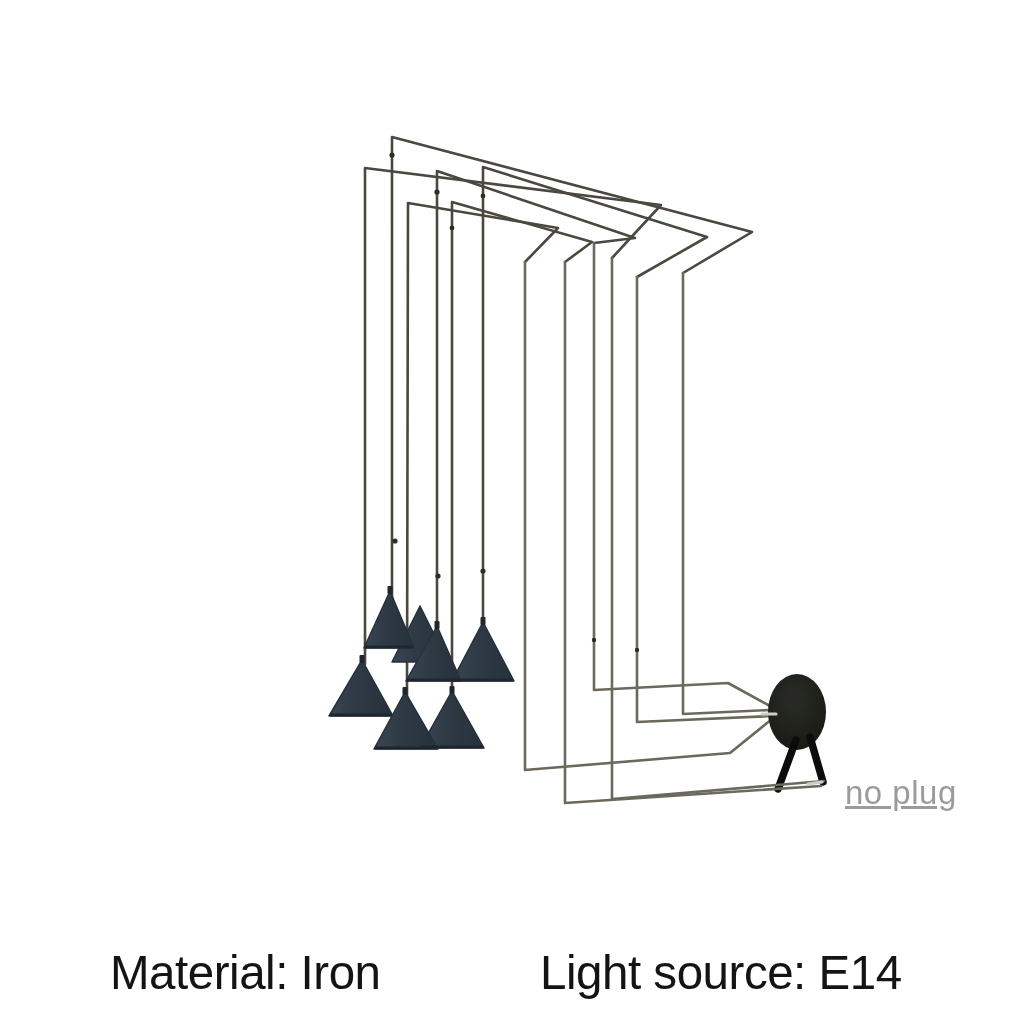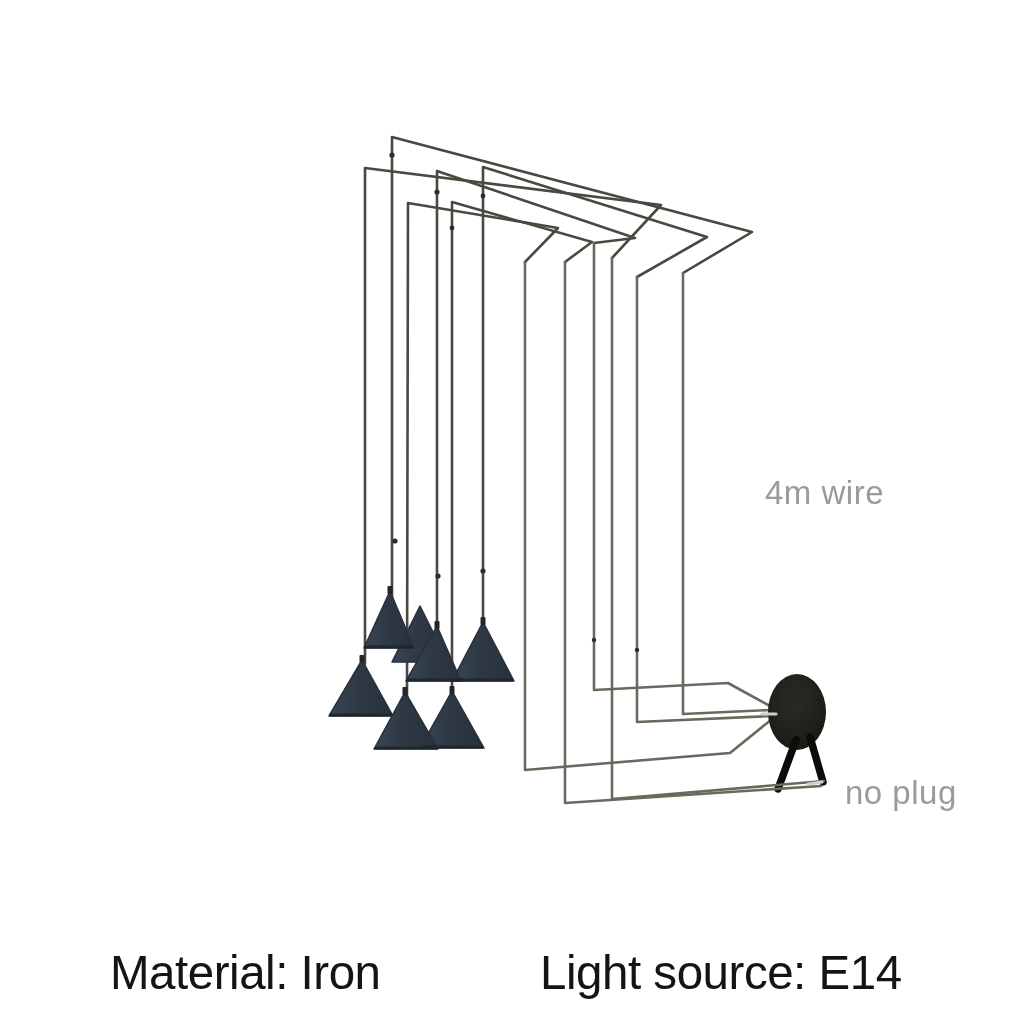--- a/index.html
+++ b/index.html
@@ -13,21 +13,21 @@
   .lamp-svg{position:absolute;left:0;top:0;width:1024px;height:1024px;}
   .annotation{
     position:absolute;
     color:#9b9b9b;
     font-size:33px;
     line-height:45px;
     letter-spacing:0.5px;
     white-space:pre;
   }
   .ann-wire{left:765px;top:380px;}
-  .ann-plug{left:845px;top:770px;}
+  .ann-plug{left:845px;top:770px;text-decoration:underline;}
   .spec-row{
     position:absolute;
     left:0;right:0;
     top:944px;
     display:flex;
     justify-content:flex-start;
   }
   .spec{
     color:#141414;
     font-size:49px;
@@ -126,21 +126,20 @@
       <polyline points="565,262 565,803 821,786"></polyline>
     </g>
 
     <g stroke-width="3.2" stroke-linecap="round" stroke="#cfcfc6">
       <line x1="762" y1="714" x2="776" y2="714"></line>
       <line x1="808" y1="784" x2="822" y2="782"></line>
     </g>
   </svg>
 
   <div class="annotation ann-wire">
-    <div>4m wire</div>
   </div>
   <div class="annotation ann-plug">no plug</div>
 
   <div class="spec-row">
     <div class="spec spec-material">Material: Iron</div>
     <div class="spec spec-light">Light source: E14</div>
   </div>
 
 </div>
 

